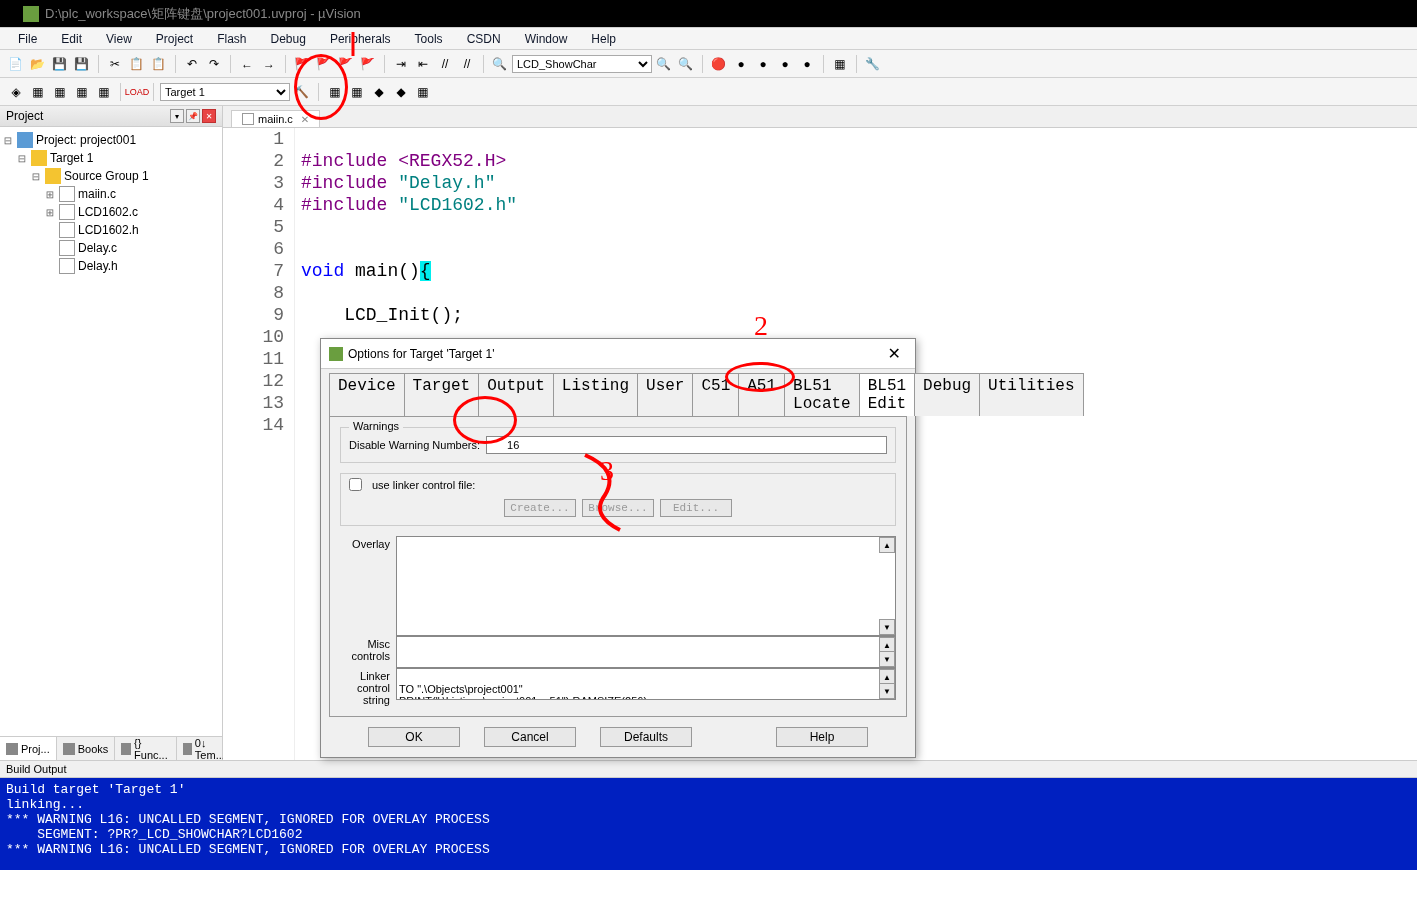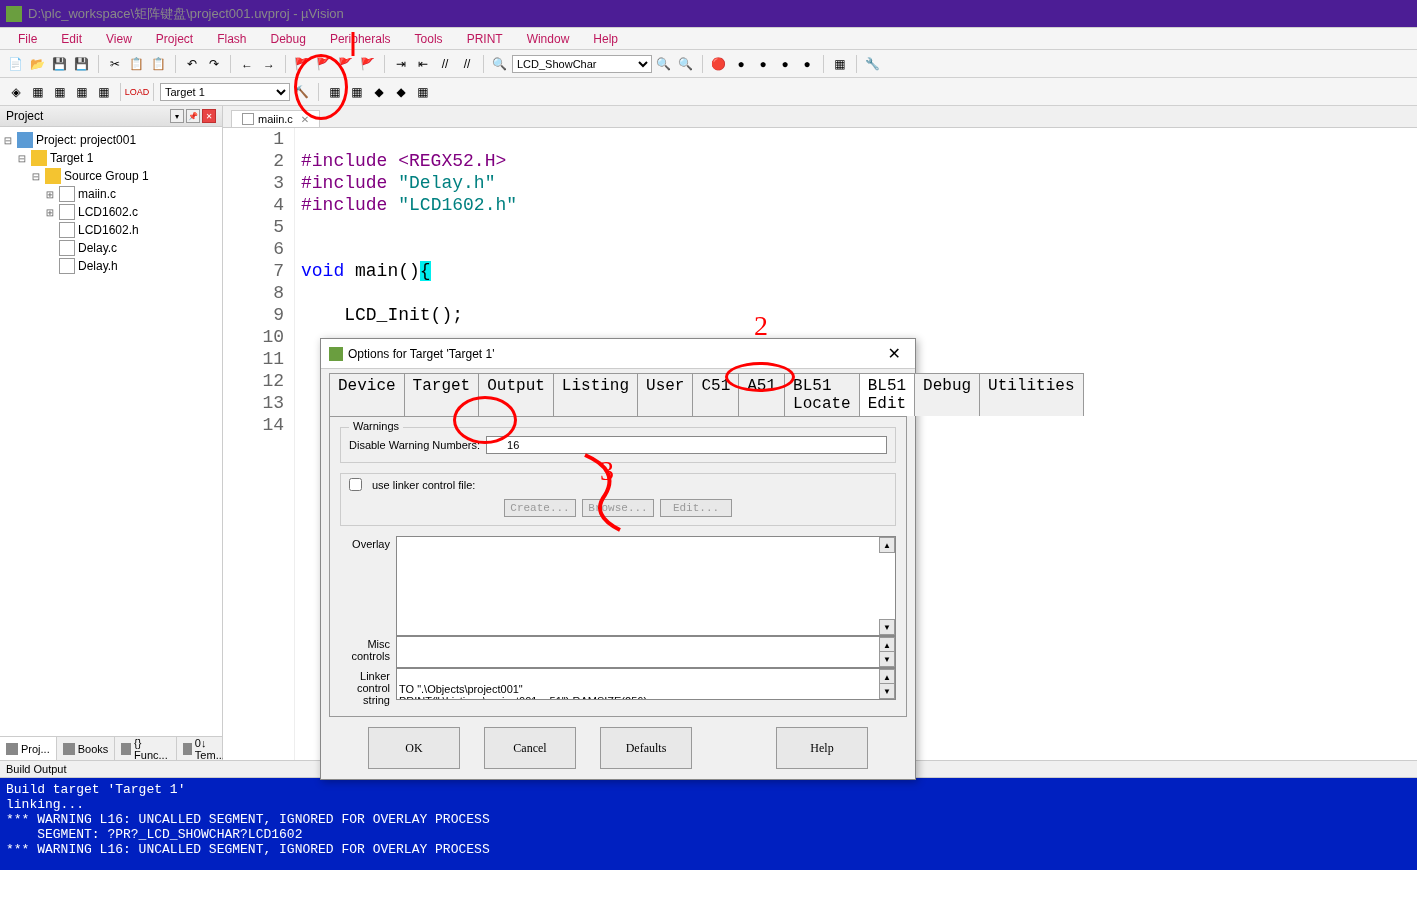--- a/index.html
+++ b/index.html
@@ -1,25 +1,25 @@
 <!DOCTYPE html>
 <html><head>
 <meta charset="utf-8">
 <style>
 * { box-sizing: border-box; margin: 0; padding: 0; }
 body { font-family: "Segoe UI", Tahoma, sans-serif; font-size: 12px; background: #fff; width: 1417px; height: 906px; overflow: hidden; position: relative; }
 
 
-.titlebar { height: 28px; background: #4c1d95; display: flex; align-items: center; padding: 0 6px; border-bottom: 1px solid #d0d0d0; }
+.titlebar { height: 28px; background: #000000; display: flex; align-items: center; padding: 0 23px; border-bottom: 1px solid #d0d0d0; }
 .titlebar .app-icon { width: 16px; height: 16px; background: #6a9e3f; margin-right: 6px; display: inline-block; }
 .titlebar .title-text { color: #888; font-size: 13px; }
 
 
 .menubar { height: 22px; display: flex; align-items: center; padding: 0 8px; gap: 4px; background: #f5f5f5; border-bottom: 1px solid #d0d0d0; }
-.menubar span { padding: 2px 10px; cursor: default; color: #be185d; }
+.menubar span { padding: 2px 10px; cursor: default; color: #0f172a; }
 
 
 .toolbar { height: 28px; display: flex; align-items: center; padding: 0 6px; gap: 2px; background: #f5f5f5; border-bottom: 1px solid #d0d0d0; }
 .tb-btn { width: 20px; height: 20px; display: inline-flex; align-items: center; justify-content: center; border: 1px solid transparent; cursor: pointer; }
 .tb-sep { width: 1px; height: 18px; background: #ccc; margin: 0 4px; }
 .tb-combo { height: 18px; font-size: 11px; border: 1px solid #aaa; background: #fff; }
 
 
 .main-area { display: flex; height: 654px; }
 .project-panel { width: 223px; background: #fff; border-right: 1px solid #ccc; display: flex; flex-direction: column; }
@@ -85,21 +85,21 @@
 
 .layout-row { display: flex; gap: 6px; }
 .layout-row .lbl { width: 50px; text-align: right; font-size: 11px; padding-top: 2px; }
 .textarea-box { flex: 1; border: 1px solid #888; background: #fff; height: 100px; position: relative; font-size: 11px; padding: 2px; overflow: hidden; }
 .textarea-box.small { height: 32px; }
 .textarea-box .scroll-arrow { position: absolute; right: 0; width: 16px; height: 16px; background: #e8e8e8; border: 1px solid #999; font-size: 8px; display: flex; align-items: center; justify-content: center; }
 .textarea-box .scroll-arrow.up { top: 0; }
 .textarea-box .scroll-arrow.down { bottom: 0; }
 
 .dialog-footer { display: flex; justify-content: center; gap: 24px; padding: 10px; }
-.dialog-footer .fbtn { width: 92px; height: 42px; background: #e8e8e8; border: 1px solid #999; font-family: Liberation Serif, serif; font-size: 12px; cursor: pointer; }
+.dialog-footer .fbtn { width: 92px; height: 20px; background: #e8e8e8; border: 1px solid #999; font-family: Liberation Sans, sans-serif; font-size: 12px; cursor: pointer; }
 
 
 .build-output-header { background: #f0f0f0; border-top: 1px solid #ccc; border-bottom: 1px solid #ccc; padding: 2px 6px; font-size: 11px; }
 .build-output { background: #0020c0; color: #fff; font-family: "Courier New", monospace; font-size: 13px; padding: 4px 6px; height: 92px; white-space: pre; overflow: hidden; }
 
 
 .ann { position: absolute; border: 3px solid #ff0000; border-radius: 50%; pointer-events: none; }
 .ann-1 { left: 294px; top: 54px; width: 54px; height: 66px; }
 .ann-2 { left: 725px; top: 362px; width: 70px; height: 30px; }
 .ann-3 { left: 453px; top: 396px; width: 64px; height: 48px; }
@@ -119,21 +119,21 @@
 
 <div class="menubar" id="menubar">
     <span>File</span>
     <span>Edit</span>
     <span>View</span>
     <span>Project</span>
     <span>Flash</span>
     <span>Debug</span>
     <span>Peripherals</span>
     <span>Tools</span>
-    <span>PRINT</span>
+    <span>CSDN</span>
     <span>Window</span>
     <span>Help</span>
   </div>
 
 <div class="toolbar">
   <span class="tb-btn">📄</span>
   <span class="tb-btn">📂</span>
   <span class="tb-btn">💾</span>
   <span class="tb-btn">💾</span>
   <span class="tb-sep"></span>

